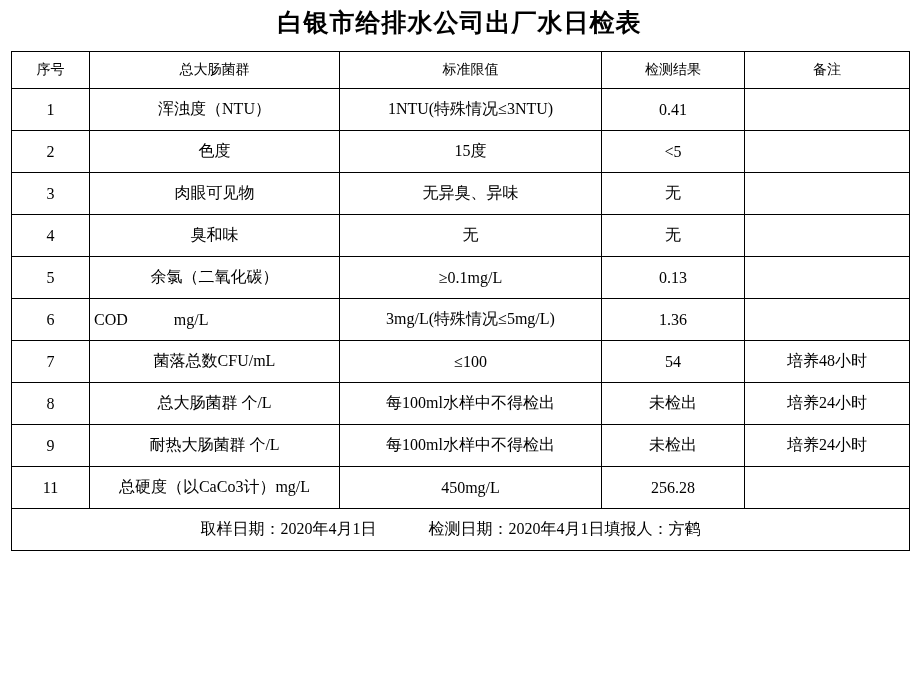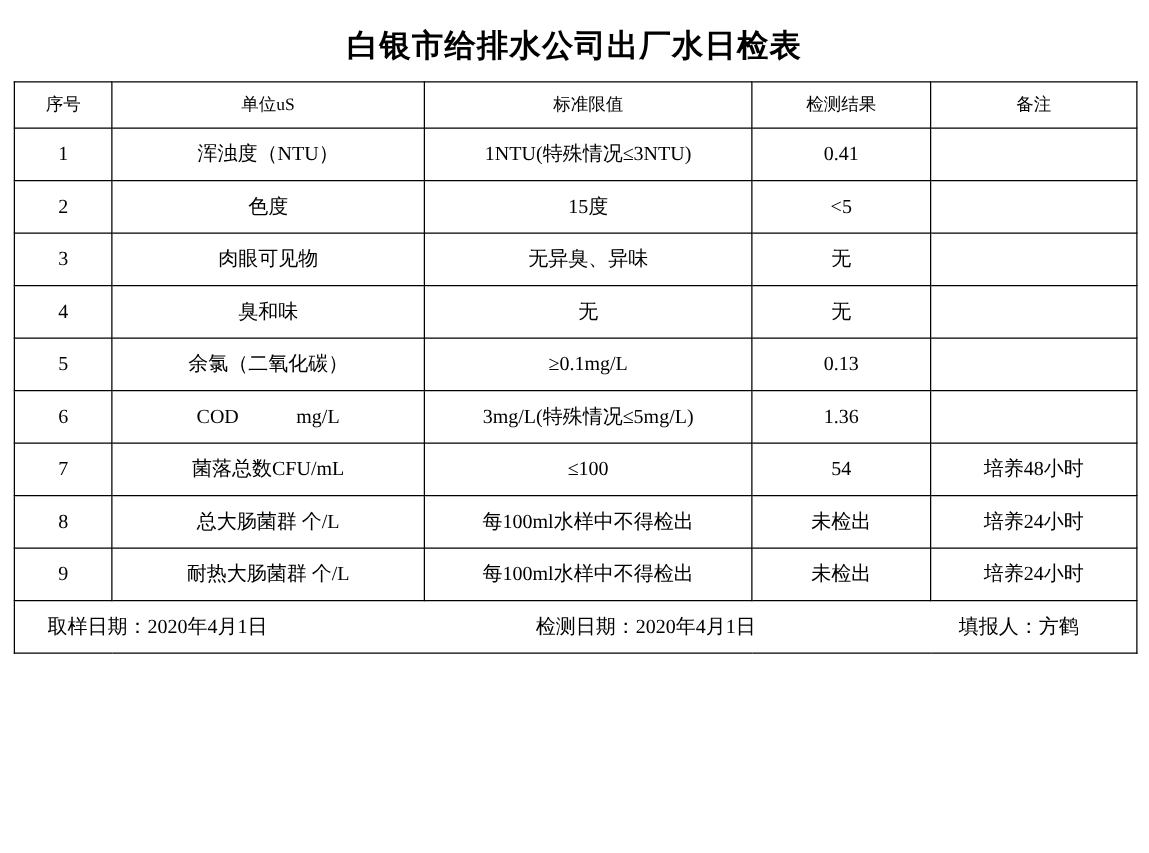--- a/index.html
+++ b/index.html
@@ -18,21 +18,21 @@
     position: relative;
     width: 919px;
     height: 682px;
     box-sizing: border-box;
   }
   .doc-title {
     text-align: center;
     font-size: 25px;
     font-weight: bold;
     letter-spacing: 1px;
-    padding-top: 20px;
+    padding-top: 6px;
     padding-bottom: 12px;
     font-family: "Liberation Serif", "DejaVu Serif", serif;
   }
   table.report {
     border-collapse: collapse;
     width: 898px;
     margin-left: 11px;
     table-layout: fixed;
   }
   table.report td, table.report th {
@@ -50,32 +50,31 @@
     font-size: 14px;
   }
   col.c-no    { width: 78px; }
   col.c-item  { width: 250px; }
   col.c-std   { width: 262px; }
   col.c-res   { width: 143px; }
   col.c-note  { width: 165px; }
 
   .cell-item-split {
     display: flex;
-    justify-content: center;
     align-items: center;
   }
   .cell-item-split .left  { padding-right: 46px; }
   .footer-row td {
     height: 44px;
     font-size: 17px;
   }
   .footer-inner {
     display: flex;
     align-items: center;
-    justify-content: space-between;
+    justify-content: center;
     padding: 0 22px;
   }
   .footer-inner .seg { white-space: nowrap; }
   .footer-inner .seg.mid { margin-left: 52px; }
   .footer-inner .seg.right { margin-right: 20px; }
 </style>
 </head>
 <body>
 
 <div class="page">
@@ -86,21 +85,21 @@
     <colgroup>
       <col class="c-no">
       <col class="c-item">
       <col class="c-std">
       <col class="c-res">
       <col class="c-note">
     </colgroup>
     <thead>
       <tr>
         <td>序号</td>
-        <td>单位uS</td>
+        <td>总大肠菌群</td>
         <td>标准限值</td>
         <td>检测结果</td>
         <td>备注</td>
       </tr>
     </thead>
     <tbody>
 
       <tr>
         <td>1</td>
         <td>浑浊度（NTU）</td>
@@ -172,20 +171,27 @@
 
       <tr>
         <td>9</td>
         <td>耐热大肠菌群 个/L</td>
         <td>每100ml水样中不得检出</td>
         <td>未检出</td>
         <td>培养24小时</td>
       </tr>
 
 
+      <tr>
+        <td>11</td>
+        <td>总硬度（以CaCo3计）mg/L</td>
+        <td>450mg/L</td>
+        <td>256.28</td>
+        <td></td>
+      </tr>
 
 
 
       <tr class="footer-row">
         <td colspan="5">
           <div class="footer-inner">
             <span class="seg">取样日期：2020年4月1日</span>
             <span class="seg mid">检测日期：2020年4月1日</span>
             <span class="seg right">填报人：方鹤</span>
           </div>

